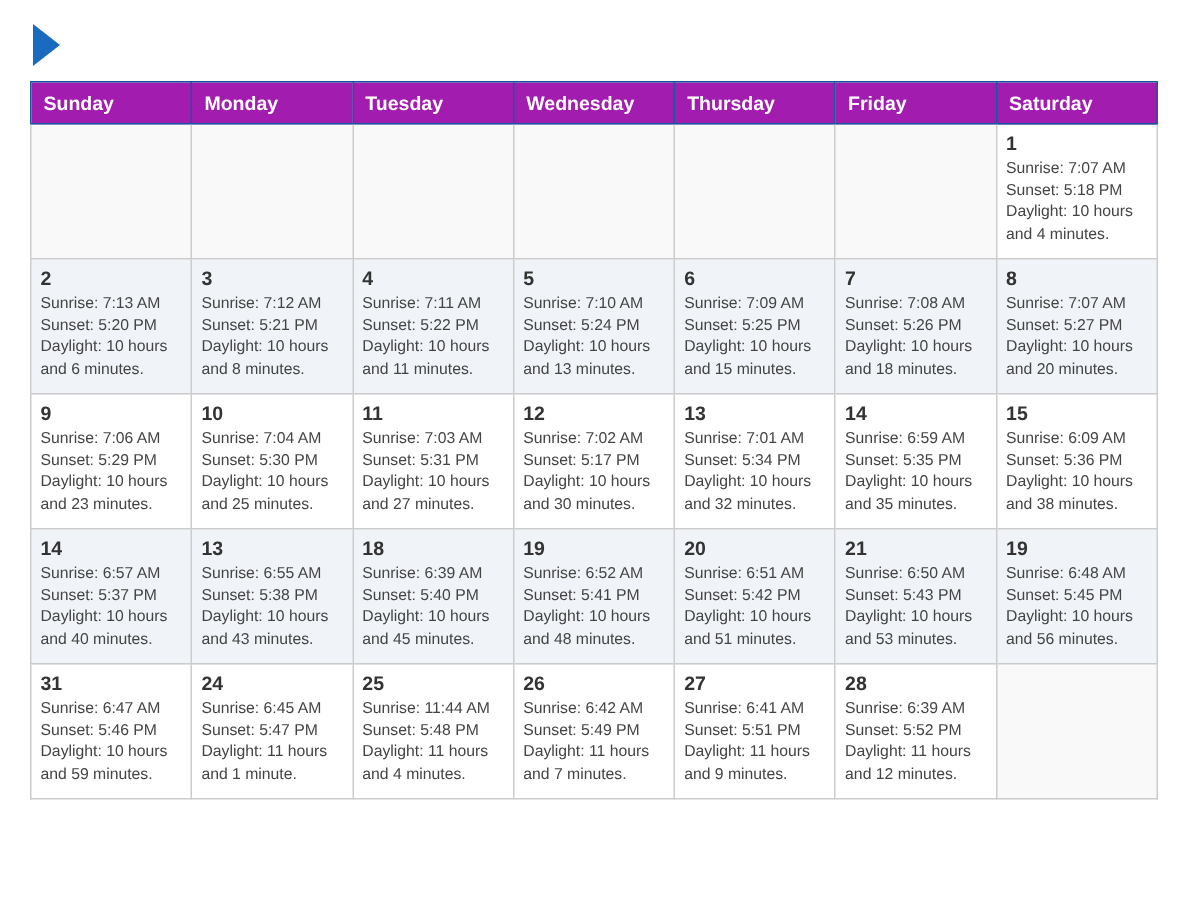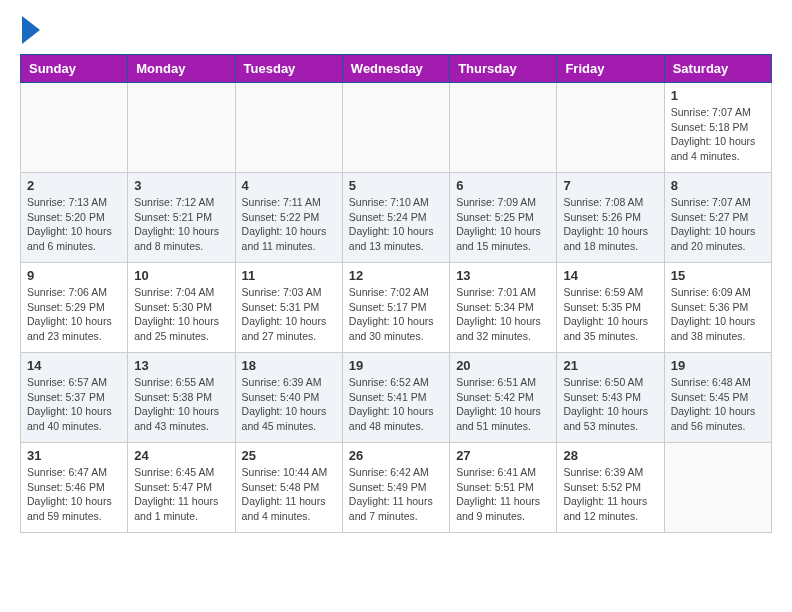--- a/index.html
+++ b/index.html
@@ -260,21 +260,21 @@
 Daylight: 10 hours and 59 minutes.</div>
         </td>
         <td>
           <span class="day-num">24</span>
           <div class="day-info">Sunrise: 6:45 AM
 Sunset: 5:47 PM
 Daylight: 11 hours and 1 minute.</div>
         </td>
         <td>
           <span class="day-num">25</span>
-          <div class="day-info">Sunrise: 10:44 AM
+          <div class="day-info">Sunrise: 11:44 AM
 Sunset: 5:48 PM
 Daylight: 11 hours and 4 minutes.</div>
         </td>
         <td>
           <span class="day-num">26</span>
           <div class="day-info">Sunrise: 6:42 AM
 Sunset: 5:49 PM
 Daylight: 11 hours and 7 minutes.</div>
         </td>
         <td>

